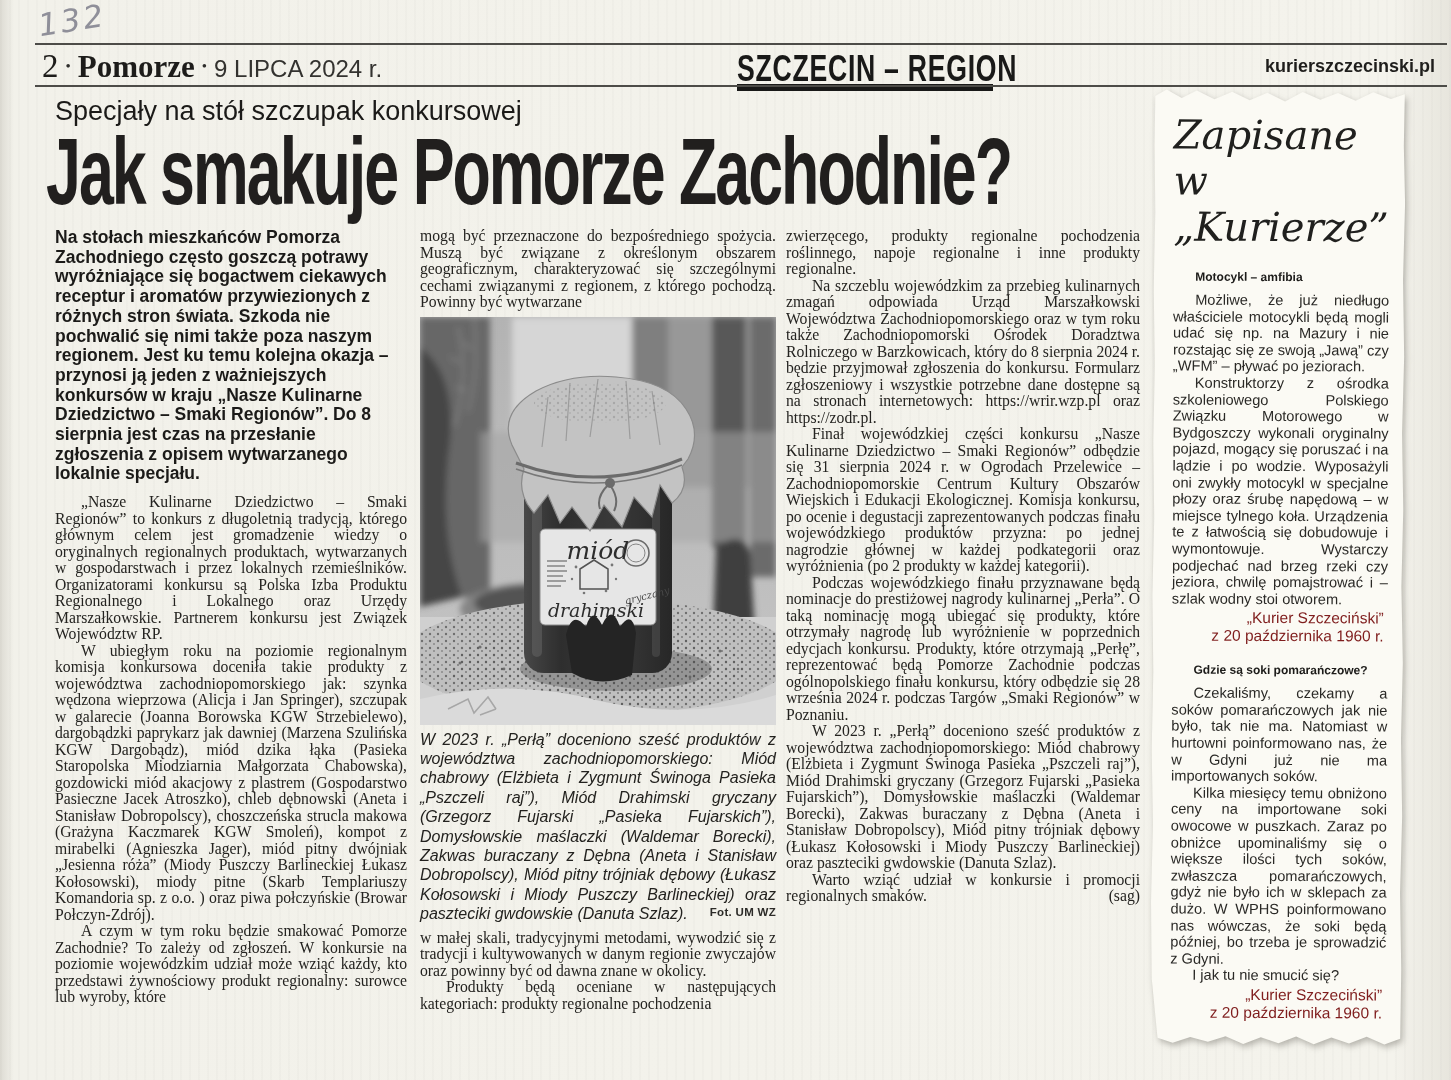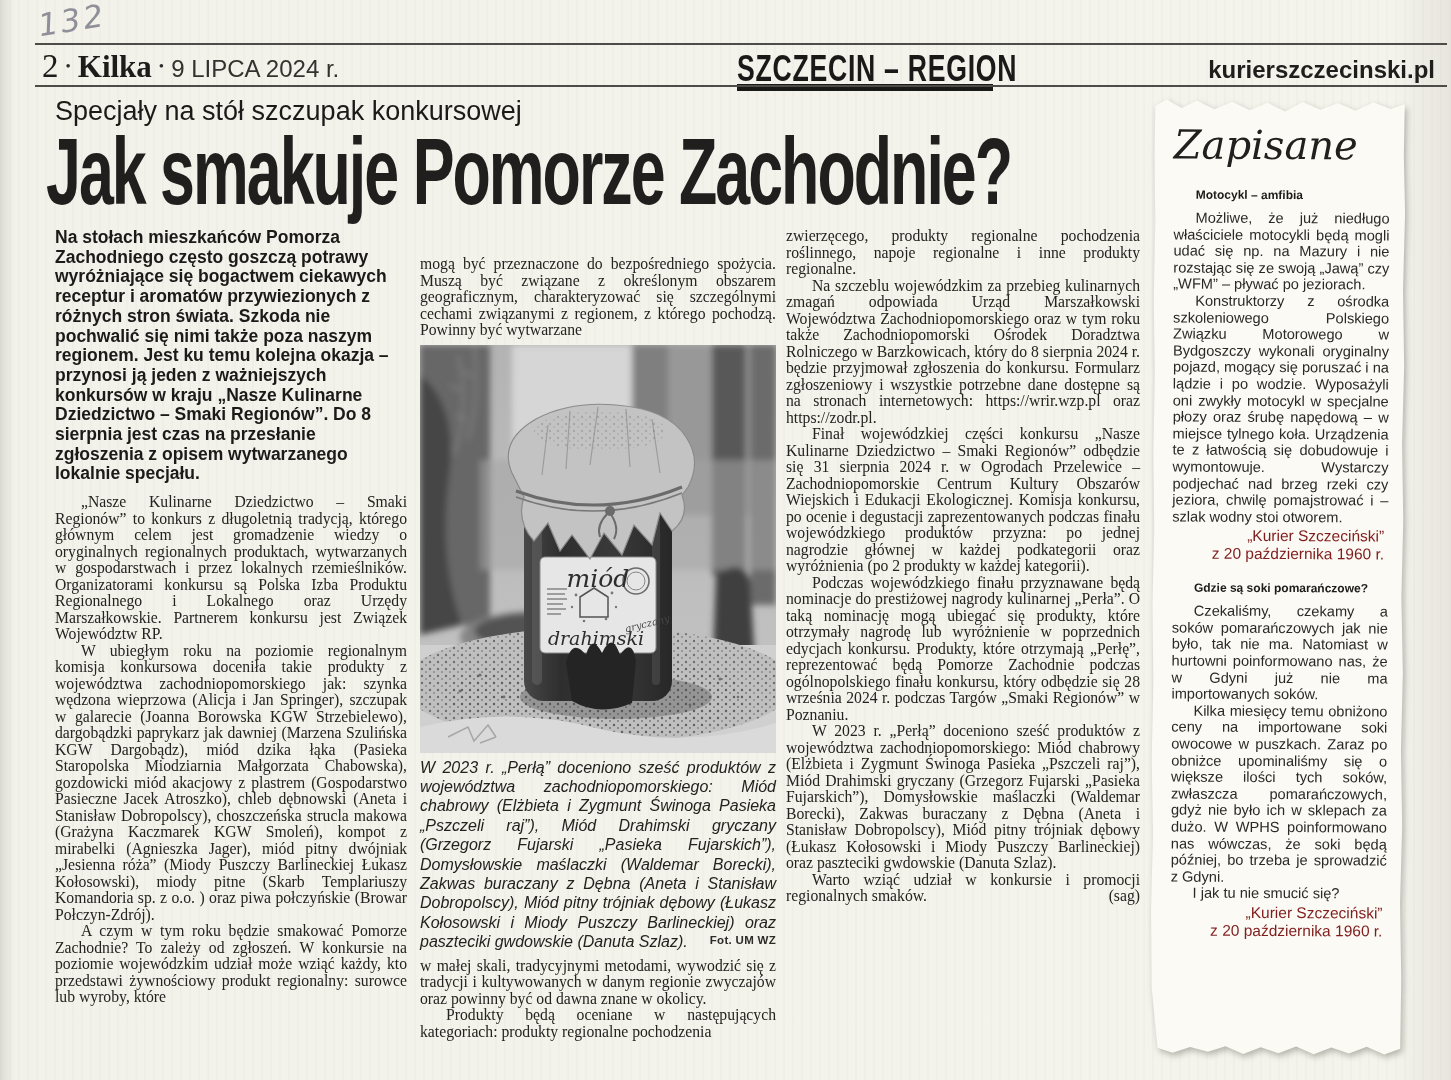--- a/index.html
+++ b/index.html
@@ -18,44 +18,44 @@
   .masthead{position:absolute;left:42px;top:48px;white-space:nowrap;color:#1d1c1a;}
   .pg-num{font-size:33px;font-family:"Liberation Serif",serif;}
   .brand{font-size:31px;font-weight:bold;font-family:"Liberation Serif",serif;}
   .mast-dot{font-size:15px;vertical-align:6px;padding:0 7px;color:#2e2d2b;}
   .mast-date{font-size:24px;font-family:"Liberation Sans",sans-serif;color:#33322f;}
   .section-title{position:absolute;left:737px;top:48px;font-family:"Liberation Sans",sans-serif;
         font-weight:bold;font-size:37px;color:#191918;transform:scaleX(0.72);transform-origin:0 0;
         letter-spacing:1px;white-space:nowrap;}
   .section-bar{position:absolute;left:737px;top:84px;width:256px;height:7px;background:#191918;}
   .website{position:absolute;right:16px;top:56px;font-family:"Liberation Sans",sans-serif;
-        font-weight:bold;font-size:24px;color:#1f1e1c;}
+        font-weight:bold;font-size:18px;color:#1f1e1c;}
   .kicker{position:absolute;left:55px;top:96px;font-family:"Liberation Sans",sans-serif;
         font-size:27px;color:#1b1a18;}
   .headline{position:absolute;left:46px;top:124px;margin:0;font-family:"Liberation Sans",sans-serif;
         font-weight:bold;font-size:95px;line-height:1;color:#211f1e;white-space:nowrap;}
   .headline-inner{display:inline-block;transform:scaleX(0.66);transform-origin:0 0;letter-spacing:-3px;}
   .col{position:absolute;top:228px;}
   .col1{left:55px;width:352px;}
-  .col2{left:420px;width:356px;margin-top:28px;}
+  .col2{left:420px;width:356px;}
   .col3{left:786px;width:354px;height:852px;}
   .lead{margin:0 0 10px 0;font-family:"Liberation Sans",sans-serif;font-weight:bold;
         font-size:17.5px;line-height:19.7px;color:#1b1a18;text-align:left;}
   .serif .para,.serif-p{margin:0;font-family:"Liberation Serif",serif;font-size:15.7px;
         line-height:16.5px;color:#242320;text-align:justify;}
   .serif .para.indent,.serif-p.indent{text-indent:26px;}
   .photo{margin:6px 0 5px 0;width:332px;height:408px;filter:grayscale(1) contrast(0.97);}
   .photo svg{display:block;}
   .caption{position:relative;margin:3px 0 6px 0;font-family:"Liberation Sans",sans-serif;
         font-style:italic;font-size:16px;line-height:19.4px;color:#23221f;text-align:justify;}
   .credit{position:absolute;right:0;bottom:1px;font-style:normal;font-weight:bold;
         font-size:11.5px;color:#2c2b28;letter-spacing:0.3px;}
   .last-para{position:relative;}
   .sag{position:absolute;right:0;bottom:0;}
-  .sidebar-wrap{position:absolute;left:1152px;top:98px;filter:drop-shadow(2px 3px 3px rgba(60,58,50,0.35));}
+  .sidebar-wrap{position:absolute;left:1152px;top:88px;filter:drop-shadow(2px 3px 3px rgba(60,58,50,0.35));}
   .sidebar{width:252px;height:958px;background:#fbfaf4;transform:rotate(0.25deg);
         box-sizing:border-box;padding:20px 16px 14px 20px;
         clip-path:polygon(0.5% 0.9%,5% 0.2%,11% 1.1%,17% 0.3%,24% 1.2%,31% 0.4%,38% 1.3%,45% 0.5%,52% 1.4%,59% 0.4%,66% 1.2%,73% 0.5%,80% 1.3%,87% 0.4%,94% 1.1%,99.5% 0.6%,99.2% 6%,99.8% 12%,99.1% 20%,99.7% 28%,99% 36%,99.6% 44%,99% 52%,99.7% 60%,99.1% 68%,99.7% 76%,99% 84%,99.6% 92%,99.3% 99.2%,93% 99.8%,86% 99%,79% 99.7%,72% 99.1%,65% 99.8%,58% 99%,51% 99.7%,44% 99.1%,37% 99.8%,30% 99%,23% 99.6%,16% 99.1%,9% 99.7%,3% 99.2%,0.6% 93%,0.2% 85%,0.8% 77%,0.2% 69%,0.7% 61%,0.2% 53%,0.8% 45%,0.3% 37%,0.8% 29%,0.2% 21%,0.7% 13%,0.3% 6%);}
   .sb-title{font-family:"DejaVu Serif",serif;font-style:italic;font-size:40px;line-height:46px;
         color:#20201e;margin:4px 0 16px 0;}
   .sb-head{margin:10px 0 4px 0;font-family:"Liberation Sans",sans-serif;font-weight:bold;
         font-size:12px;line-height:22px;color:#1c1b19;text-indent:22px;}
   .sb-body .para{margin:0;font-family:"Liberation Sans",sans-serif;font-size:14.6px;
         line-height:16.6px;color:#2a2926;text-align:justify;}
   .sb-body .para.indent{text-indent:22px;}
@@ -66,21 +66,21 @@
 </head>
 <body>
 
 <div class="page">
 
   <span class="handwritten">132</span>
 
   <div class="rule rule-top"></div>
 
   <div class="masthead">
-    <span class="pg-num">2</span><span class="mast-dot">•</span><span class="brand">Kilka</span><span class="mast-dot">•</span><span class="mast-date">9 LIPCA 2024 r.</span>
+    <span class="pg-num">2</span><span class="mast-dot">•</span><span class="brand">Pomorze</span><span class="mast-dot">•</span><span class="mast-date">9 LIPCA 2024 r.</span>
   </div>
 
   <div class="section-title">SZCZECIN – REGION</div>
   <div class="section-bar"></div>
   <div class="website">kurierszczecinski.pl</div>
 
   <div class="rule rule-mast"></div>
 
   <div class="kicker">Specjały na stół szczupak konkursowej</div>
 
@@ -218,20 +218,21 @@
     <p class="serif-p indent last-para">
       <span>Warto wziąć udział w konkursie i promocji regionalnych smaków.</span>
       <span class="sag">(sag)</span>
     </p>
   </div>
 
   <div class="sidebar-wrap">
     <aside class="sidebar">
       <div class="sb-title">
         <span>Zapisane</span><br>
+        <span>w „Kurierze”</span>
       </div>
 
       <h3 class="sb-head">Motocykl – amfibia</h3>
       <div class="sb-body">
           <p class="para indent">Możliwe, że już niedługo właściciele motocykli będą mogli udać się np. na Mazury i nie rozstając się ze swoją „Jawą” czy „WFM” – pływać po jeziorach.</p>
           <p class="para indent">Konstruktorzy z ośrodka szkoleniowego Polskiego Związku Motorowego w Bydgoszczy wykonali oryginalny pojazd, mogący się poruszać i na lądzie i po wodzie. Wyposażyli oni zwykły motocykl w specjalne płozy oraz śrubę napędową – w miejsce tylnego koła. Urządzenia te z łatwością się dobudowuje i wymontowuje. Wystarczy podjechać nad brzeg rzeki czy jeziora, chwilę pomajstrować i – szlak wodny stoi otworem.</p>
         </div>
       <div class="sb-credit">
         <span>„Kurier Szczeciński”</span><br>
         <span>z 20 października 1960 r.</span>

